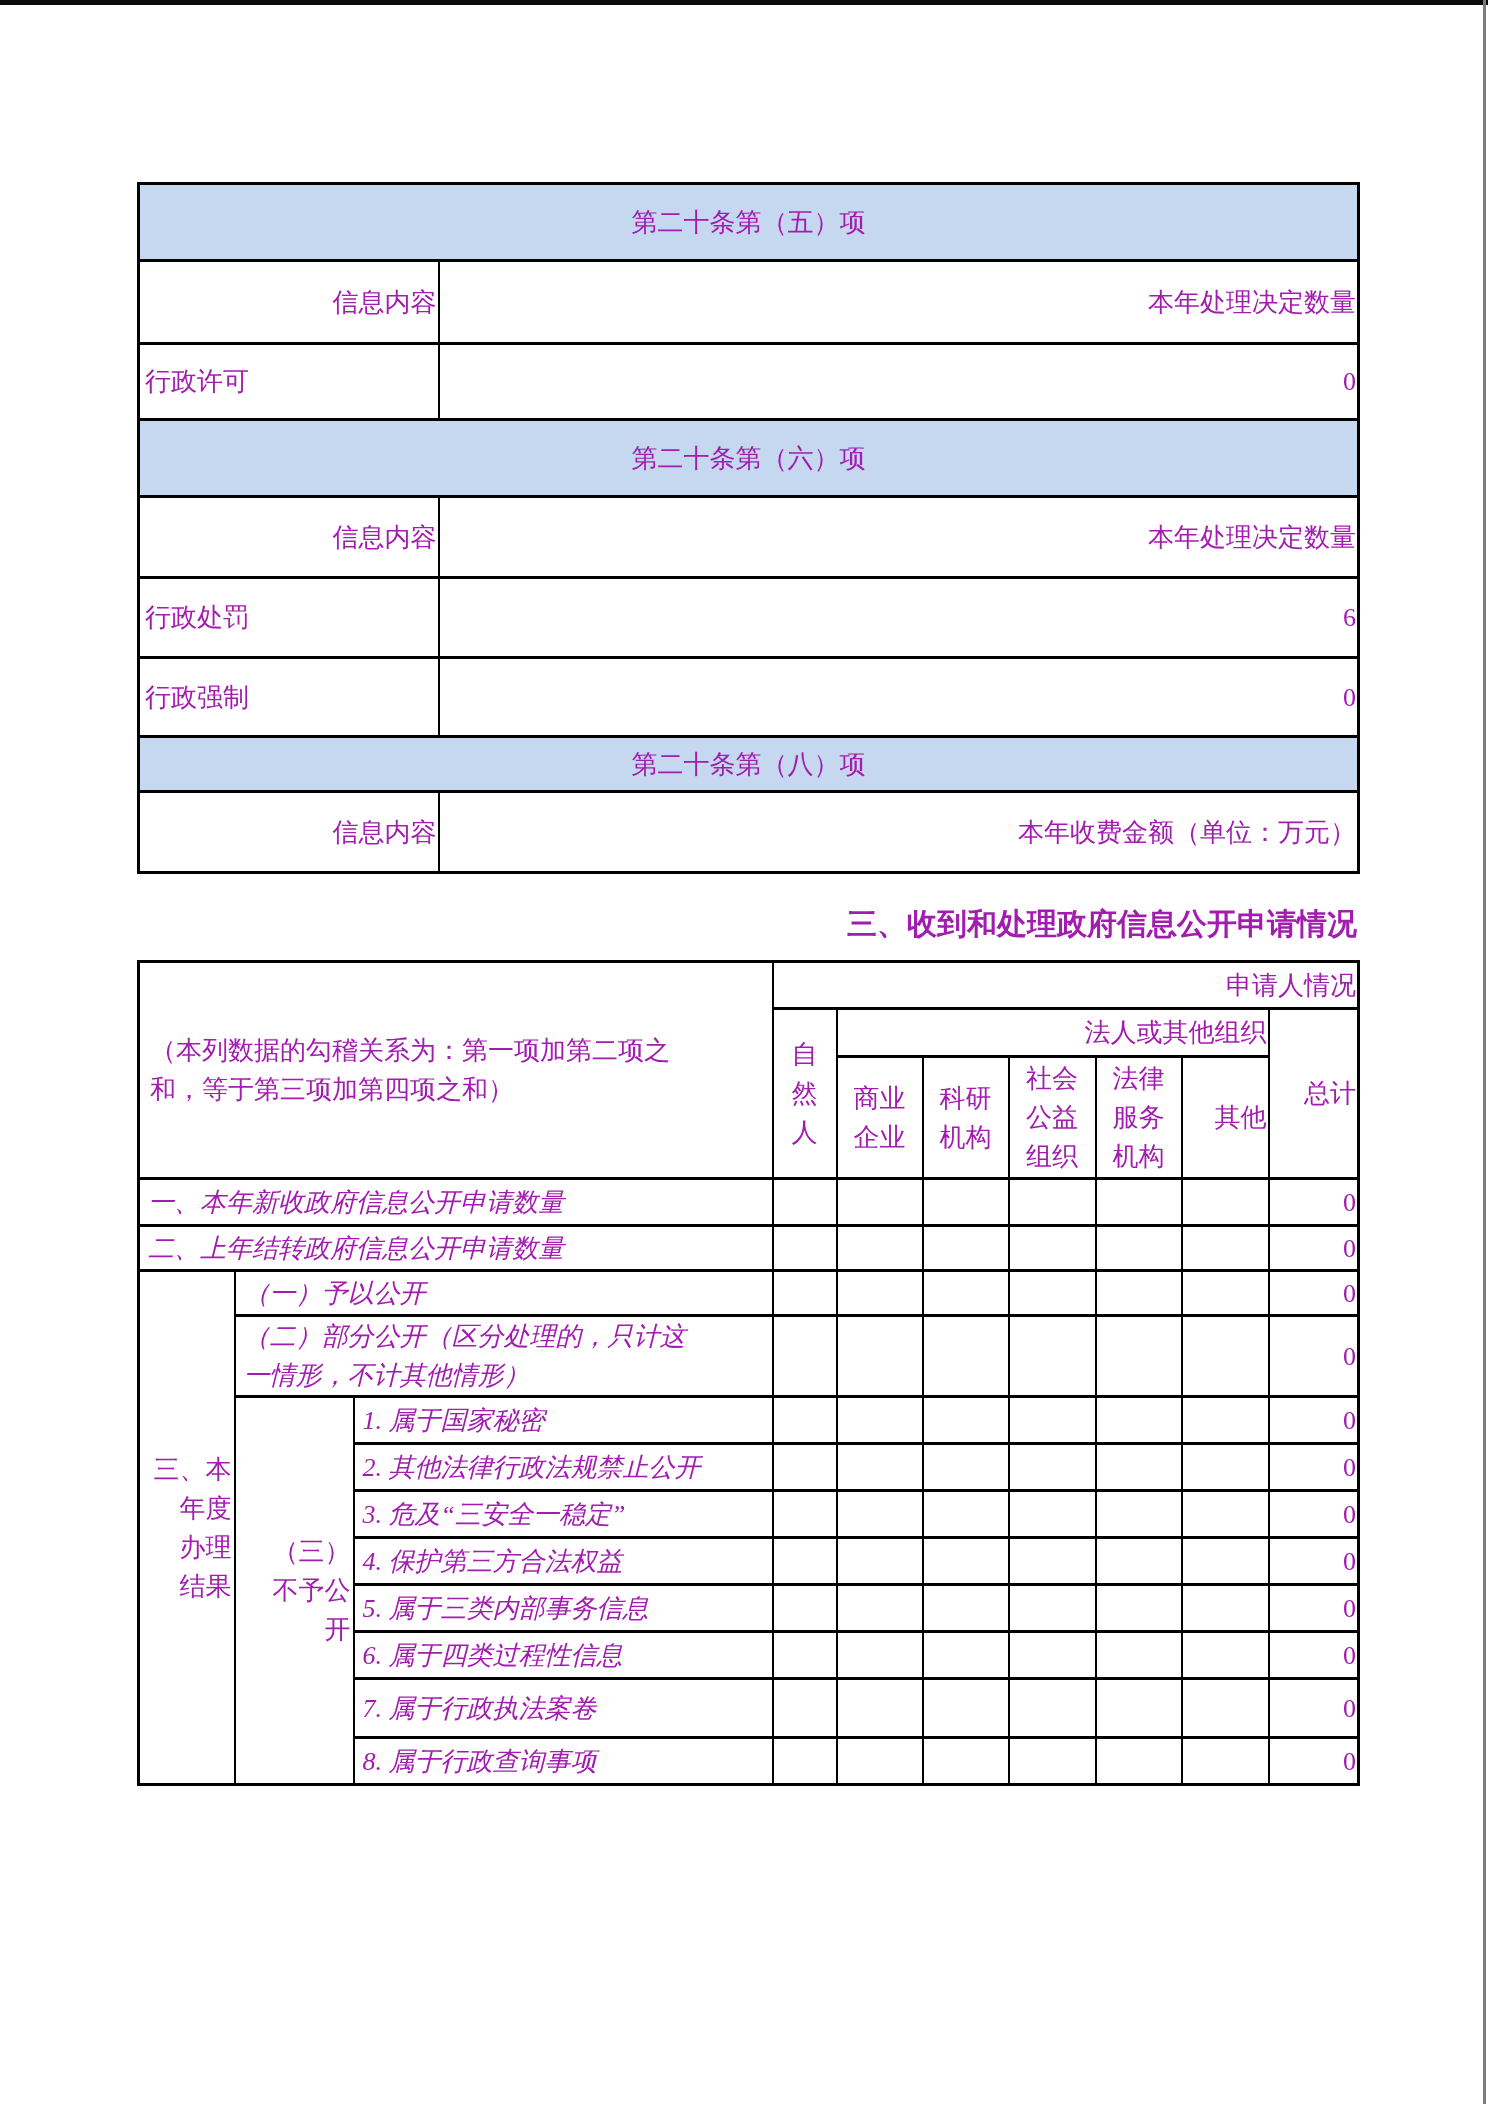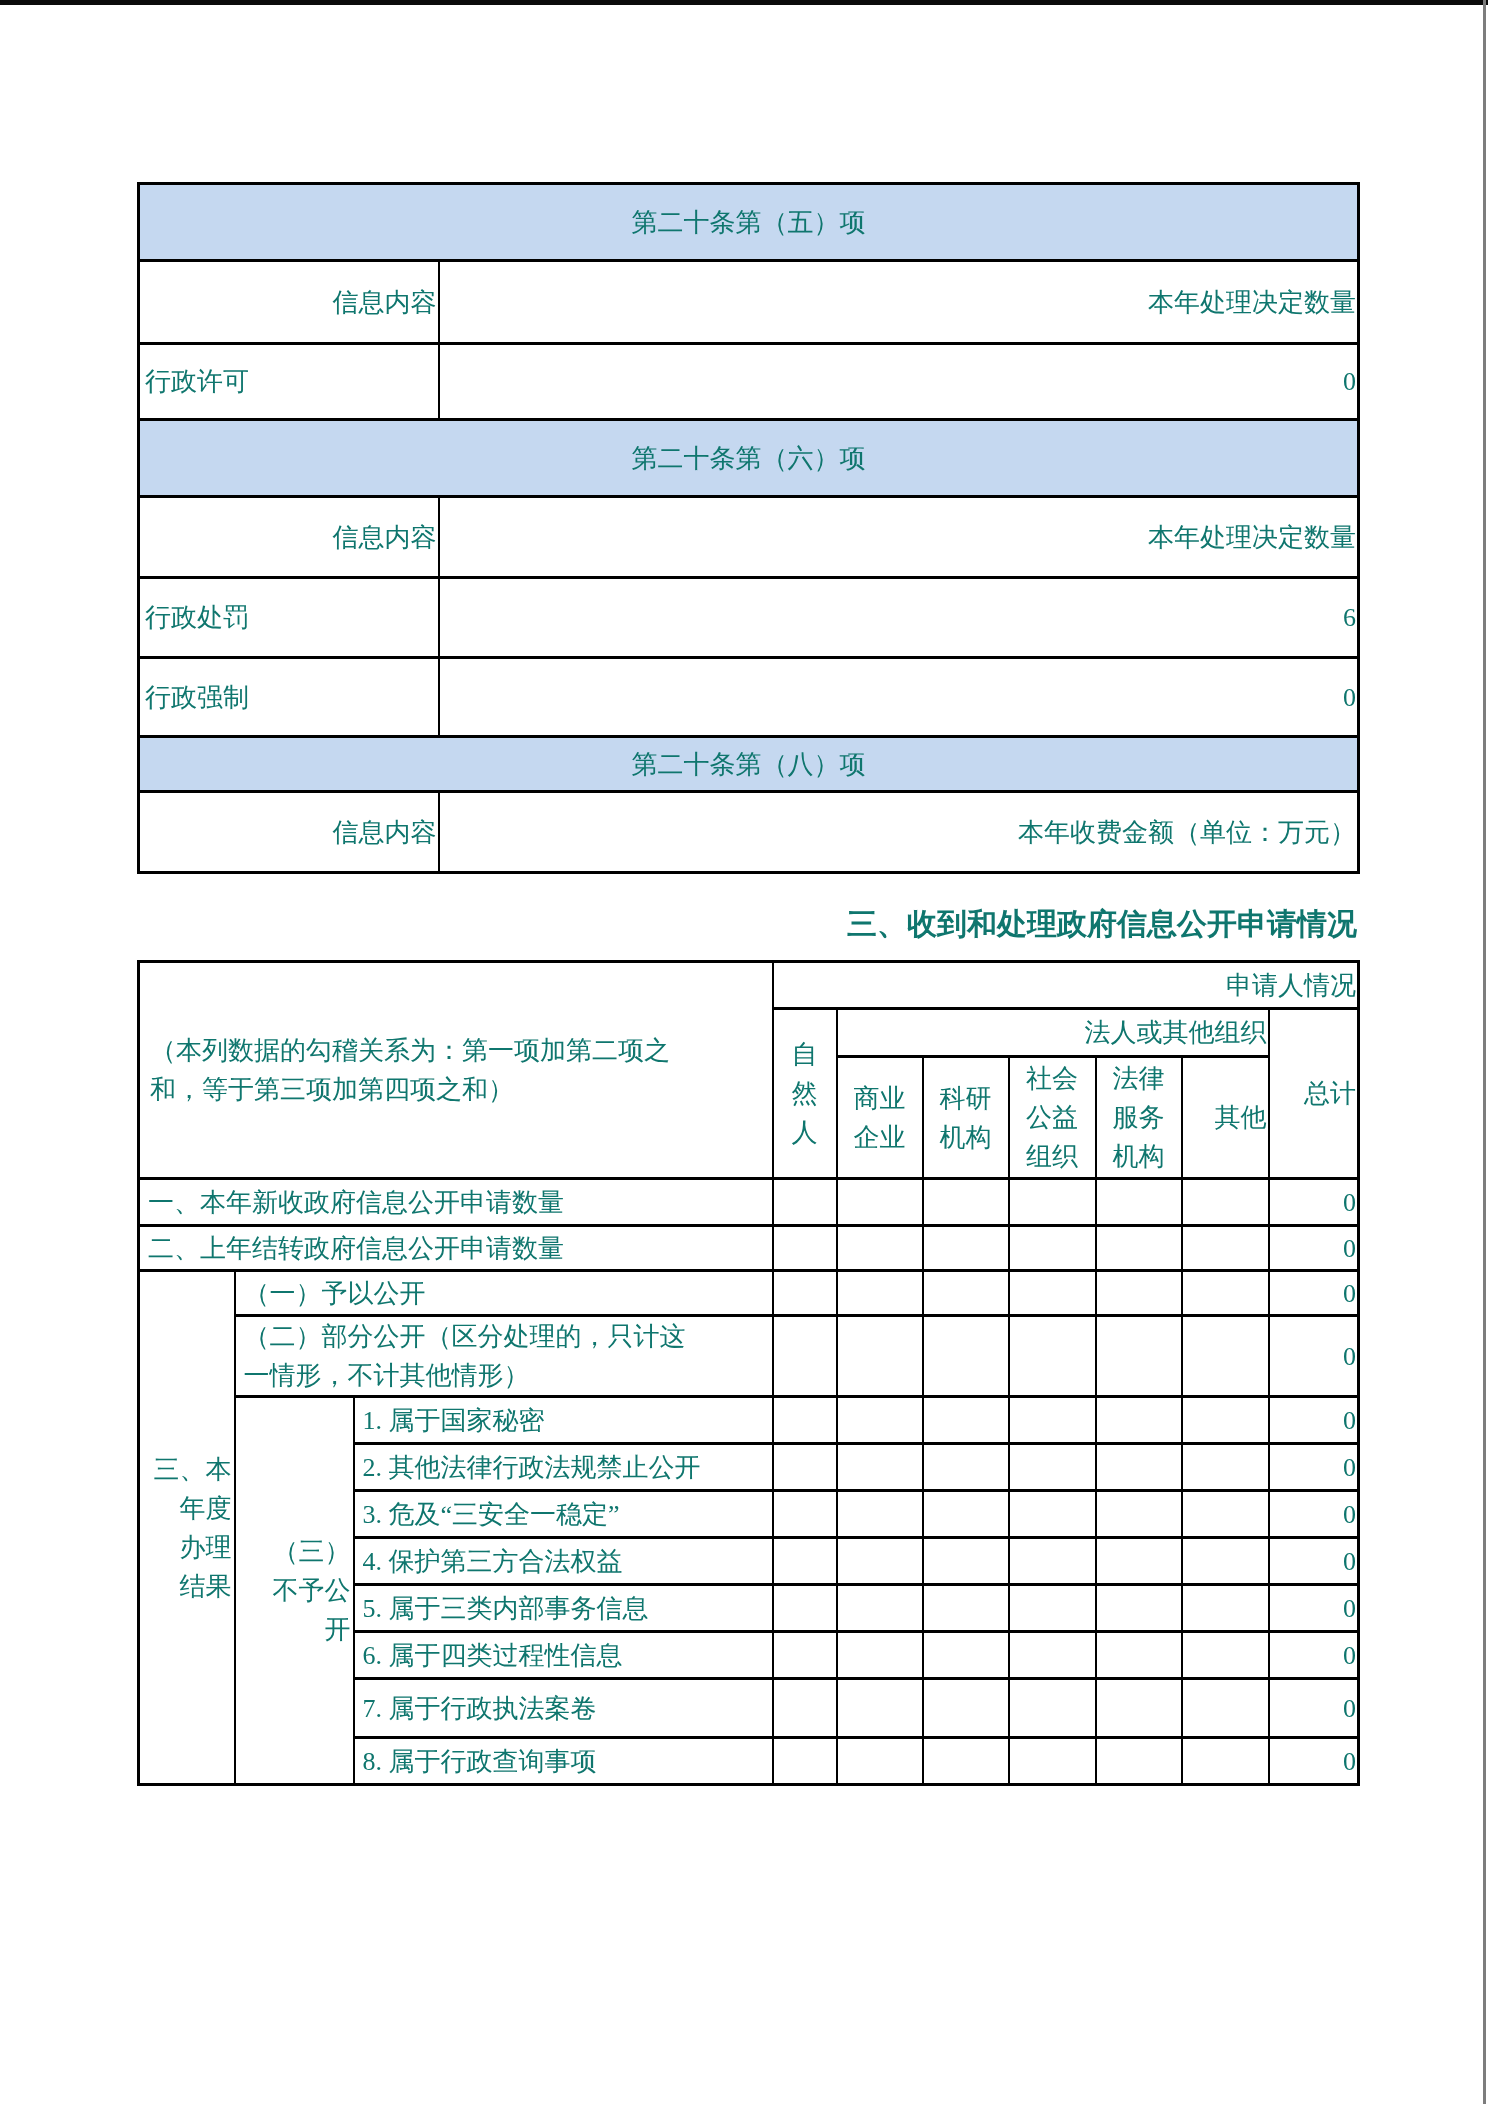--- a/index.html
+++ b/index.html
@@ -1,29 +1,29 @@
 <!DOCTYPE html>
 <html><head>
 <meta charset="utf-8">
 <style>
   html,body{margin:0;padding:0;background:#ffffff;}
   .page{position:relative;width:1488px;height:2104px;background:#ffffff;overflow:hidden;
-        font-family:"Liberation Serif","DejaVu Serif",serif;color:#0f766e;}
+        font-family:"Liberation Serif","DejaVu Serif",serif;color:#a21caf;}
   .top-bar{position:absolute;left:0;top:0;width:1488px;height:5px;background:#0b0b0b;}
   .right-line{position:absolute;top:0;left:1483px;width:3px;height:2104px;background:#7d7d7d;}
   .content{position:absolute;left:137px;top:182px;width:1220px;}
   table.tbl{border-collapse:collapse;table-layout:fixed;width:1220px;border:3px solid #000;}
   table.tbl td{border-left:2px solid #000;border-right:2px solid #000;
                border-top:3px solid #000;border-bottom:3px solid #000;
                vertical-align:middle;font-size:26px;line-height:1.5;overflow:hidden;}
   td.sec{background:#C5D8F0;text-align:center;font-size:27px;}
   td.ctr{text-align:right;}
   td.lbl{text-align:left;padding:0 16px 0 5px;}
   td.note{text-align:left;padding:4px 8px 4px 10px;white-space:pre-line;line-height:1.7;font-family:Liberation Serif, serif;}
-  td.rowlbl{text-align:left;padding:0 4px 0 8px;white-space:pre-line;line-height:1.55;}
+  td.rowlbl{text-align:left;padding:0 4px 0 8px;white-space:pre-line;line-height:1.55;font-style:italic;}
   td.grp{text-align:right;padding:0 2px 0 6px;white-space:pre-line;line-height:1.55;}
   td.vert{text-align:center;white-space:pre-line;line-height:1.45;}
   .heading{margin:30px 0 0 155px;font-family:"Liberation Sans","DejaVu Sans",sans-serif;
            font-weight:700;font-size:30px;line-height:1.3;text-align:right;}
   .big-gap{height:17px;}
 </style>
 </head>
 <body>
 
 <div class="page">

